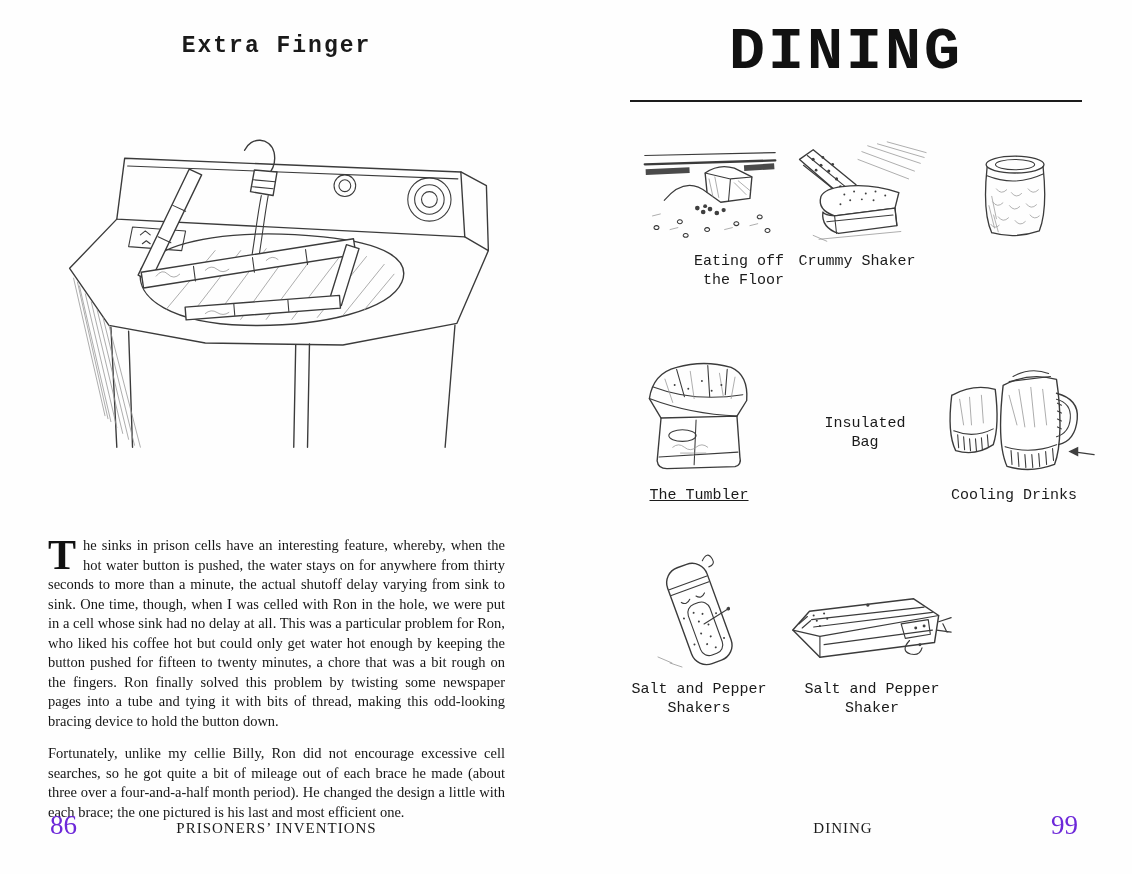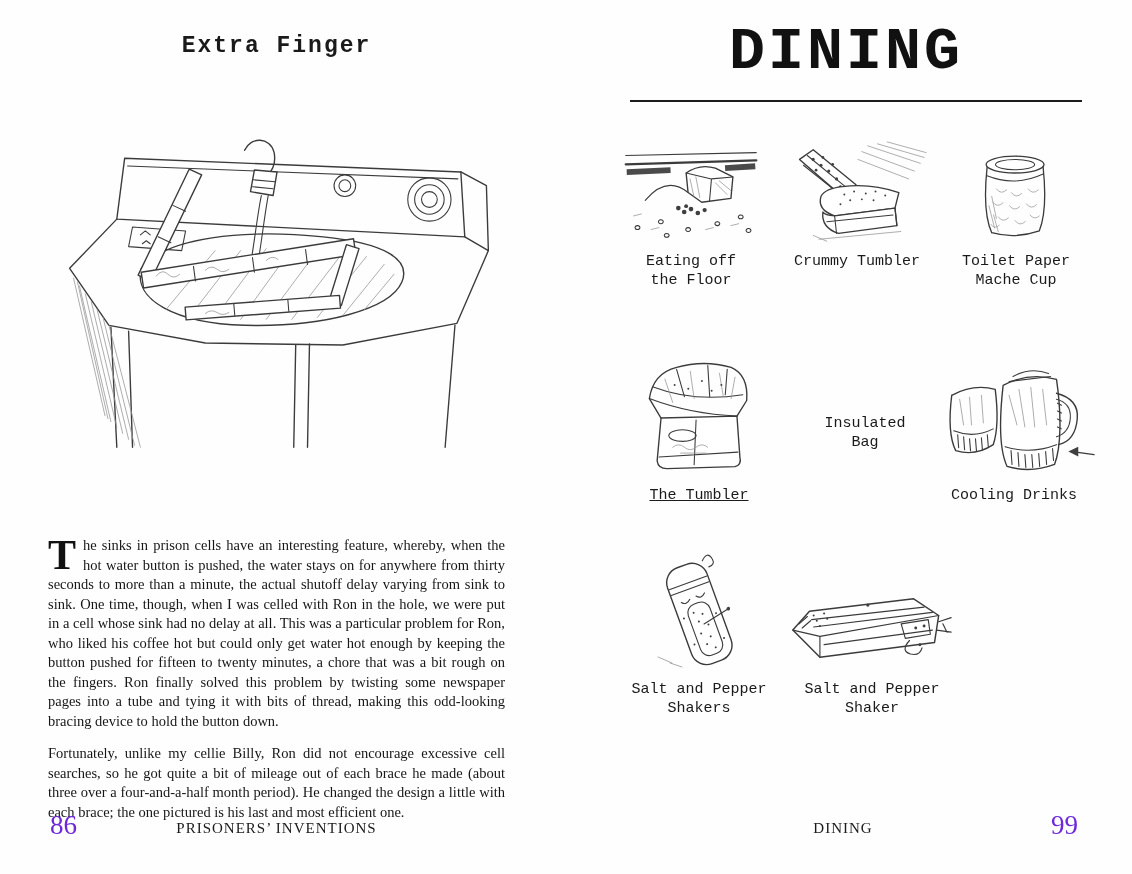--- a/index.html
+++ b/index.html
@@ -100,21 +100,21 @@
 
     <div class="footer-num lp-num">86</div>
     <div class="tw footer-run lp-run">PRISONERS’ INVENTIONS</div>
   </section>
 
   <section class="page right">
 
     <div class="tw rp-title">DINING</div>
     <div class="rp-rule"></div>
 
-    <div class="cell" style="left:9px;top:136px;width:148px;">
+    <div class="cell" style="left:28px;top:136px;width:148px;text-align:right;">
       <div class="fig" style="height:116px;">
         <svg width="148" height="112" viewBox="0 0 150 115">
           <path class="sk2" d="M8,18 L142,15"></path>
           <path class="sk" d="M8,27 L142,23" style="stroke-width:2.4"></path>
           <path class="band" d="M9,35 L54,33"></path>
             <path class="band" d="M110,31 L141,29"></path>
           <path class="sk2" d="M28,64 Q50,38 72,56"></path>
           <path class="wfill" d="M72,56 L70,36 Q84,26 100,31 L118,40 L116,62 L86,66 Z"></path>
           <path class="sk2" d="M70,36 L96,42 L118,40 M96,42 L94,65"></path>
           <path class="lt" d="M100,46 L112,58 M104,44 L116,54 M78,60 L74,42 M84,61 L80,40"></path>
@@ -156,36 +156,34 @@
             <circle class="dk" cx="84" cy="57" r="1"></circle>
           <circle class="dk" cx="94" cy="55" r="1"></circle>
             <circle class="dk" cx="104" cy="59" r="1"></circle>
             <circle class="dk" cx="68" cy="64" r="1"></circle>
           <circle class="dk" cx="80" cy="63" r="1"></circle>
             <circle class="dk" cx="92" cy="64" r="1"></circle>
             <circle class="dk" cx="58" cy="68" r="1"></circle>
           <path class="lt" d="M36,104 L120,96 M30,100 L44,106"></path>
         </svg>
       </div>
-      <div class="tw caption">Crummy Tumbler</div>
+      <div class="tw caption">Crummy Shaker</div>
     </div>
 
     <div class="cell" style="left:334px;top:136px;width:148px;">
       <div class="fig" style="height:116px;">
         <svg width="140" height="112" viewBox="0 0 150 115">
           <ellipse class="sk" cx="74" cy="26" rx="31" ry="9"></ellipse>
           <ellipse class="sk2" cx="74" cy="26" rx="21" ry="5.5"></ellipse>
           <path class="sk" d="M44,29 C41,58 42,84 49,99 M104,28 C107,56 106,82 100,97 M49,99 Q74,106 100,97"></path>
           <path class="sk2" d="M44,38 Q74,50 104,36"></path>
           <path class="lt" d="M54,52 q5,7 11,1 M70,56 q5,7 11,1 M88,52 q5,7 11,1 M50,66 q5,7 11,1 M68,70 q5,7 11,1 M86,68 q5,7 11,1 M56,82 q5,7 11,1 M74,86 q5,7 11,1 M90,80 q5,6 10,1 M48,90 q4,6 9,1"></path>
           <path class="lt" d="M46,70 L52,94 M49,60 L54,84 M51,80 L56,98"></path>
         </svg>
       </div>
-      <div class="tw caption">Toilet Paper
-Mache Cup</div>
     </div>
 
     <div class="cell" style="left:16px;top:352px;width:150px;text-decoration:underline;">
       <div class="fig" style="height:134px;">
         <svg width="146" height="130" viewBox="0 0 150 122">
           <path class="wfill" d="M36,60 L32,104 Q33,112 42,112 L112,110 Q119,108 117,100 L114,58 Z"></path>
           <path class="sk" d="M36,60 L24,40 Q28,14 52,8 Q80,0 108,8 Q126,16 124,42 L114,58"></path>
           <path class="sk2" d="M24,40 Q66,56 114,58 M28,28 Q70,44 120,36"></path>
           <path class="sk2" d="M52,10 L60,38 M84,6 L86,38 M104,10 L102,36"></path>
           <path class="lt" d="M40,20 L48,44 M96,14 L100,38 M66,12 L70,40 M112,18 L108,40"></path>

